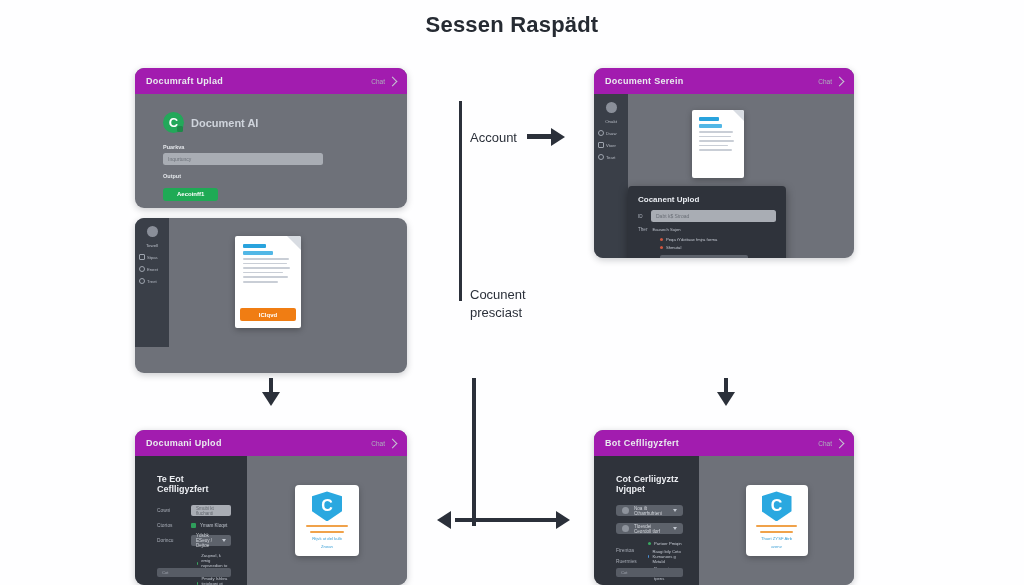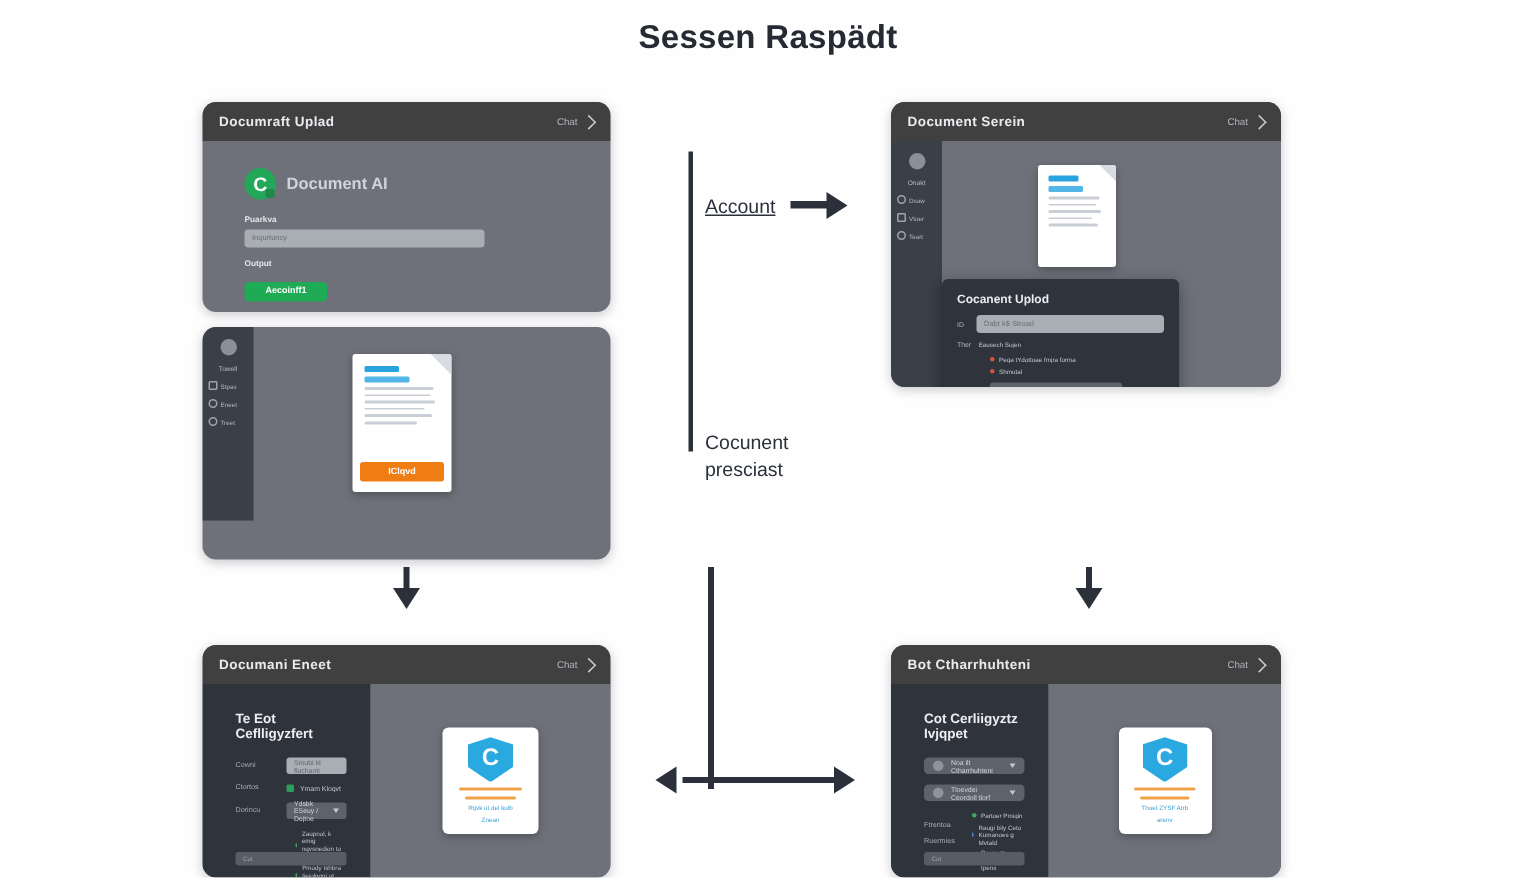--- a/index.html
+++ b/index.html
@@ -22,21 +22,21 @@
 
   
   .panel{
     position:absolute;
     background:#6e7179;
     border-radius:9px;
     overflow:hidden;
     box-shadow:0 2px 7px rgba(20,24,32,.22);
   }
   .panel-head{
-    height:26px;background:#404040;
+    height:26px;background:#a21caf;
     display:flex;align-items:center;justify-content:space-between;
     padding:0 11px;
   }
   .panel-title{
     font-size:9px;font-weight:bold;color:#e9ebef;letter-spacing:.3px;
     filter:blur(.35px);
   }
   .panel-head-right{
     display:flex;align-items:center;gap:4px;
     font-size:6.5px;color:#aeb3bd;filter:blur(.35px);
@@ -295,21 +295,21 @@
         <div class="sel" style="margin-left:22px;width:78px;">
           <span>Sauk Srodqus</span>
 
         </div>
       </div>
     </div>
   </div>
 
   <div class="panel" style="left:135px;top:430px;width:272px;height:155px;">
     <div class="panel-head">
-      <span class="panel-title">Documani Eneet</span>
+      <span class="panel-title">Documani Uplod</span>
       <span class="panel-head-right">
         <span>Chat</span>
         <span class="chev"></span>
       </span>
     </div>
     <div class="panel-body">
       <div class="cfg-left">
         <div class="cfg-title">Te Eot Ceflligyzfert</div>
 
         <div class="cfg-row">
@@ -359,21 +359,21 @@
           <div class="cert-l" style="width:64%;"></div>
           <div class="cert-t">Rtjvk ut del kulb</div>
           <div class="cert-t">Znean</div>
         </div>
       </div>
     </div>
   </div>
 
   <div class="panel" style="left:594px;top:430px;width:260px;height:155px;">
     <div class="panel-head">
-      <span class="panel-title">Bot Ctharrhuhteni</span>
+      <span class="panel-title">Bot Ceflligyzfert</span>
       <span class="panel-head-right">
         <span>Chat</span>
         <span class="chev"></span>
       </span>
     </div>
     <div class="panel-body">
       <div class="cfg-left" style="right:155px;padding-left:22px;">
         <div class="cfg-title">Cot Cerliigyztz Ivjqpet</div>
 
         <div class="pill">
@@ -420,21 +420,21 @@
           <div class="shield">C</div>
           <div class="cert-l" style="width:78%;"></div>
           <div class="cert-l" style="width:62%;"></div>
           <div class="cert-t">Thuet ZYSF Atrb</div>
           <div class="cert-t">arenv</div>
         </div>
       </div>
     </div>
   </div>
 
-  <div class="conn-label" style="left:470px;top:129px;text-decoration:underline;">Account</div>
+  <div class="conn-label" style="left:470px;top:129px;">Account</div>
   <div class="hline" style="left:527px;top:134px;width:26px;height:5px;"></div>
   <div class="arrow-r" style="left:551px;top:128px;"></div>
 
   <div class="vline" style="left:459px;top:101px;width:3px;height:200px;"></div>
 
   <div class="conn-label" style="left:470px;top:286px;width:110px;">
     <div>Cocunent</div>
     <div>presciast</div>
   </div>
 

